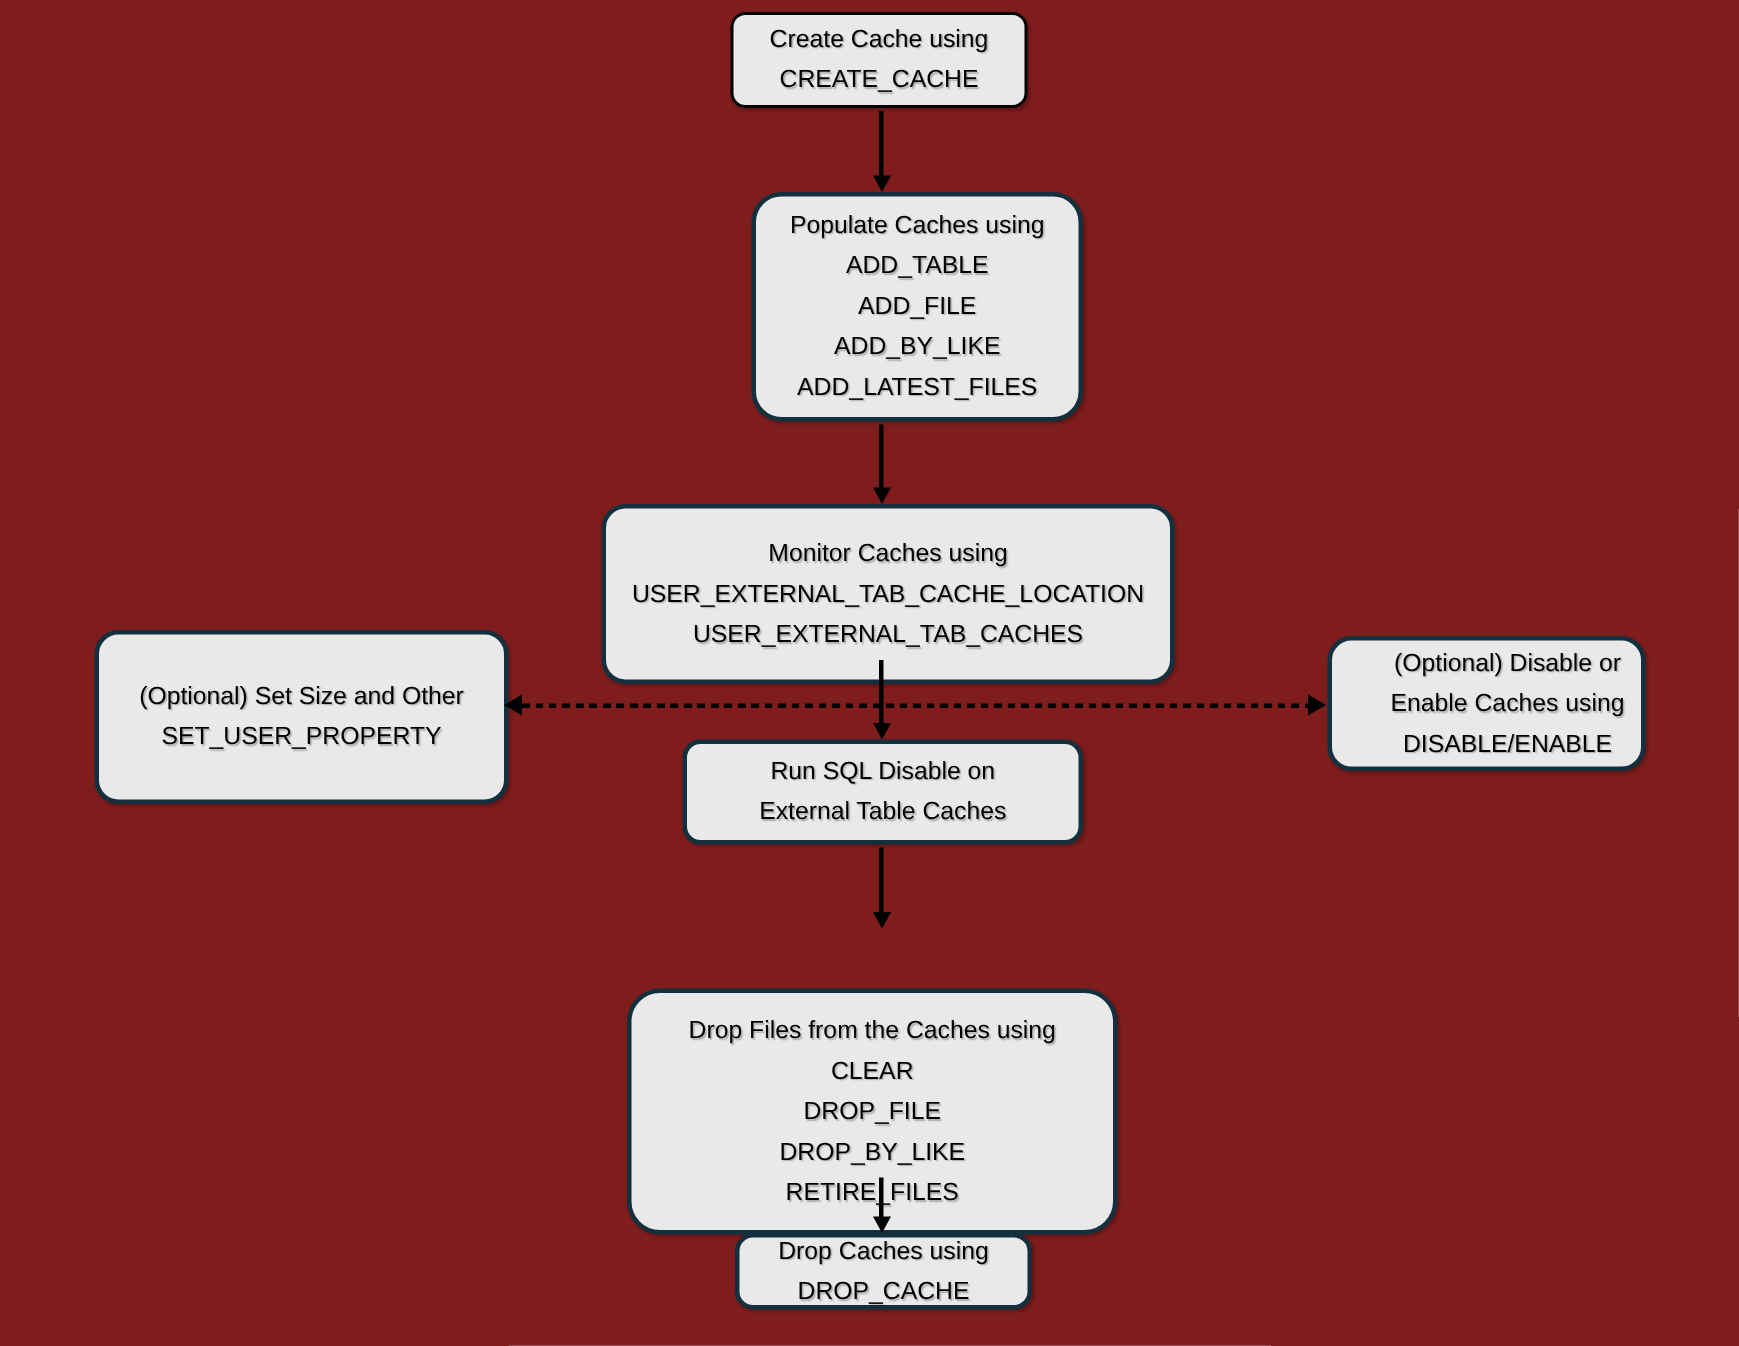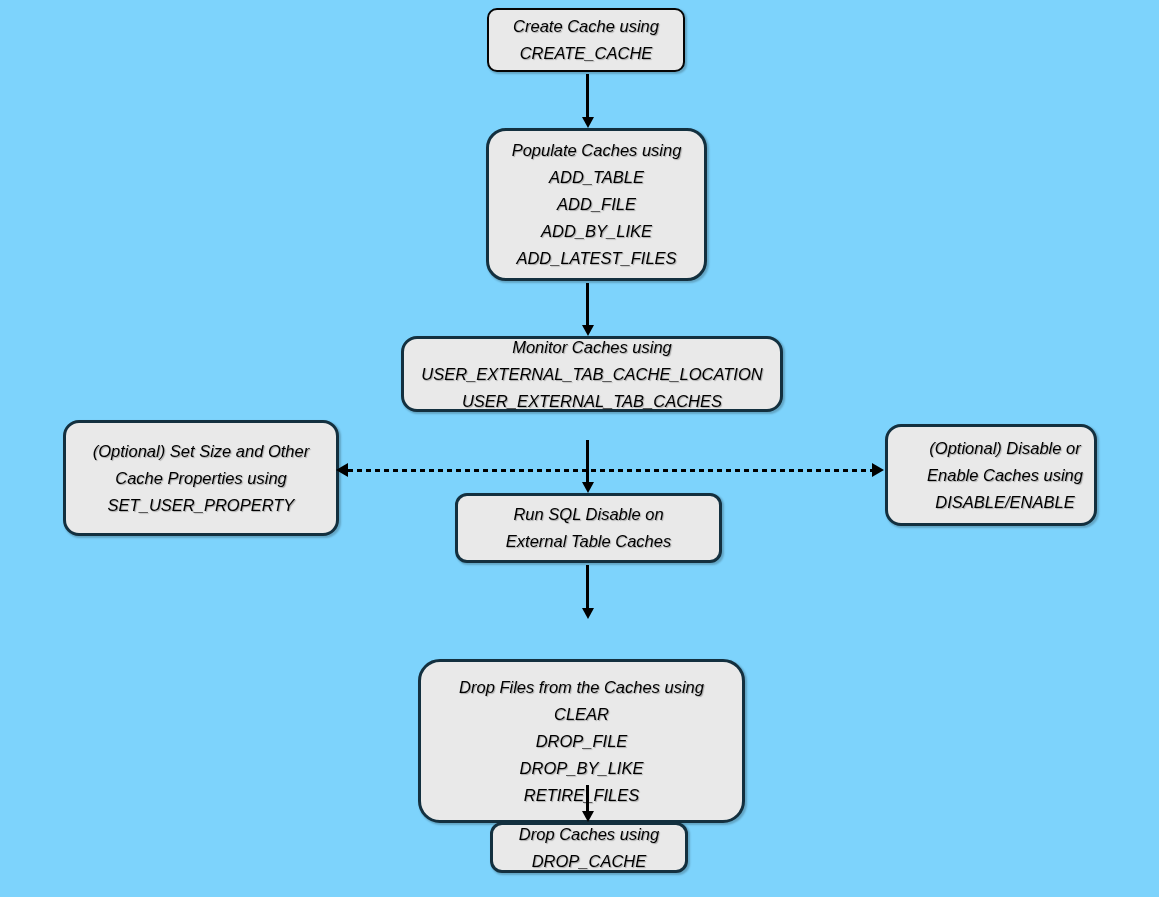--- a/index.html
+++ b/index.html
@@ -7,23 +7,22 @@
     padding: 0;
   }
   body {
     font-family: "Liberation Sans", sans-serif;
     background: #f7f7f7;
   }
   .canvas {
     position: relative;
     width: 1159px;
     height: 897px;
-    background: #7dd3fc;
+    background: #7f1d1d;
     overflow: hidden;
-    font-style: italic;
   }
   .node {
     position: absolute;
     box-sizing: border-box;
     background: #e9e9e9;
     border: 3px solid #13303f;
     box-shadow: 1.5px 1.5px 2px rgba(0,0,0,0.22);
     display: flex;
     flex-direction: column;
     justify-content: center;
@@ -32,24 +31,24 @@
   }
   .node .line {
     font-size: 16.5px;
     line-height: 27px;
     color: #000;
     white-space: nowrap;
     text-shadow: 1px 1px 1px rgba(0,0,0,0.28);
   }
   
   #n-create        { left: 487px; top: 8px;   width: 198px; height: 64px;  border-radius: 10px; border-color: #050505; border-width: 2.5px; }
-  #n-populate      { left: 486px; top: 128px; width: 221px; height: 153px; border-radius: 20px; }
-  #n-monitor       { left: 401px; top: 336px; width: 382px; height: 76px; border-radius: 16px; }
+  #n-populate      { left: 501px; top: 128px; width: 221px; height: 153px; border-radius: 20px; }
+  #n-monitor       { left: 401px; top: 336px; width: 382px; height: 120px; border-radius: 16px; }
   #n-set-property  { left: 63px;  top: 420px; width: 276px; height: 116px; border-radius: 16px; }
-  #n-disable       { left: 885px; top: 424px; width: 212px; height: 102px; border-radius: 16px; padding-left: 28px; }
+  #n-disable       { left: 885px; top: 424px; width: 212px; height: 90px; border-radius: 16px; padding-left: 28px; }
   #n-run-sql       { left: 455px; top: 493px; width: 267px; height: 70px;  border-radius: 12px; }
   #n-drop-files    { left: 418px; top: 619px; width: 327px; height: 164px; border-radius: 22px; margin-top: 40px; }
   #n-drop-cache    { left: 490px; top: 822px; width: 198px; height: 51px;  border-radius: 12px; }
 
   
   .varrow {
     position: absolute;
     width: 3px;
     background: #000;
   }
@@ -108,21 +107,20 @@
   </div>
 
   <div class="node" id="n-monitor">
     <div class="line">Monitor Caches using</div>
     <div class="line">USER_EXTERNAL_TAB_CACHE_LOCATION</div>
     <div class="line">USER_EXTERNAL_TAB_CACHES</div>
   </div>
 
   <div class="node" id="n-set-property">
     <div class="line">(Optional) Set Size and Other</div>
-    <div class="line">Cache Properties using</div>
     <div class="line">SET_USER_PROPERTY</div>
   </div>
 
   <div class="node" id="n-disable">
     <div class="line">(Optional) Disable or</div>
     <div class="line">Enable Caches using</div>
     <div class="line">DISABLE/ENABLE</div>
   </div>
 
   <div class="node" id="n-run-sql">

